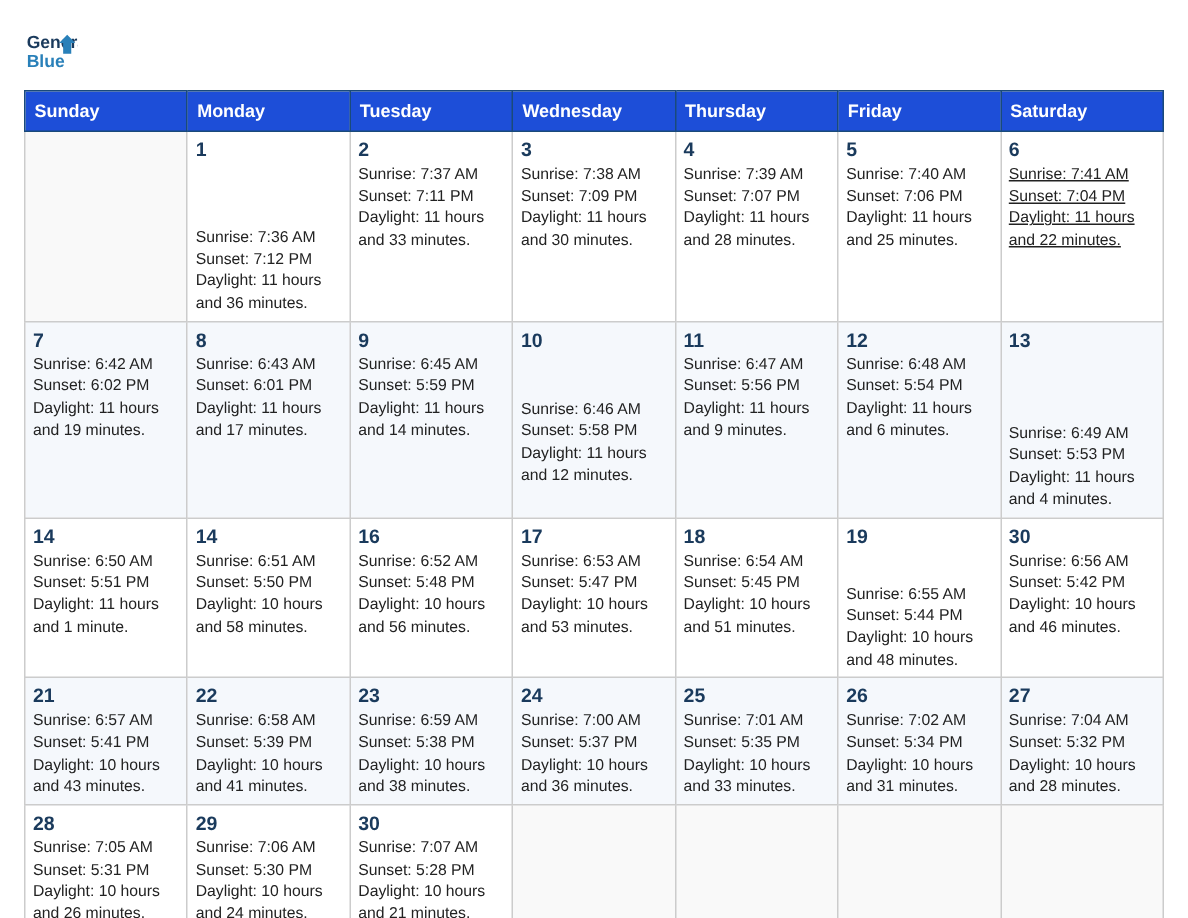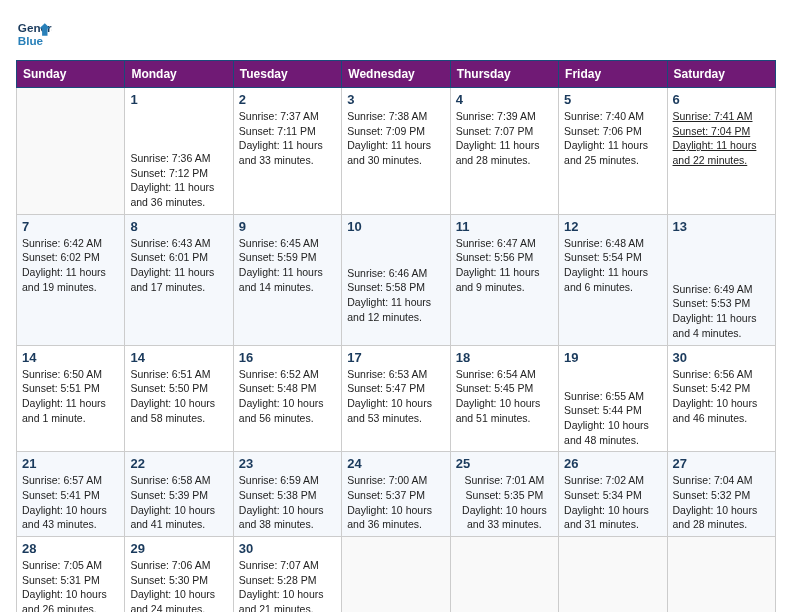--- a/index.html
+++ b/index.html
@@ -37,21 +37,21 @@
       font-size: 16px;
       color: #333;
       font-weight: 600;
     }
     .calendar {
       width: 100%;
       border-collapse: collapse;
       font-size: 11px;
     }
     .calendar th {
-      background-color: #701a75;
+      background-color: #1d4ed8;
       color: #fff;
       text-align: left;
       padding: 6px 6px;
       font-size: 12px;
       font-weight: bold;
       border: 1px solid #1a4a7a;
     }
     .calendar td {
       border: 1px solid #ccc;
       vertical-align: top;
@@ -283,21 +283,21 @@
         </td>
         <td>
           <span class="day-number">24</span>
           <div class="cell-content" style="white-space: pre-line;">Sunrise: 7:00 AM
 Sunset: 5:37 PM
 Daylight: 10 hours
 and 36 minutes.</div>
         </td>
         <td>
           <span class="day-number">25</span>
-          <div class="cell-content" style="white-space: pre-line; text-align: center;">Sunrise: 7:01 AM
+          <div class="cell-content" style="white-space: pre-line;">Sunrise: 7:01 AM
 Sunset: 5:35 PM
 Daylight: 10 hours
 and 33 minutes.</div>
         </td>
         <td>
           <span class="day-number">26</span>
           <div class="cell-content" style="white-space: pre-line;">Sunrise: 7:02 AM
 Sunset: 5:34 PM
 Daylight: 10 hours
 and 31 minutes.</div>

